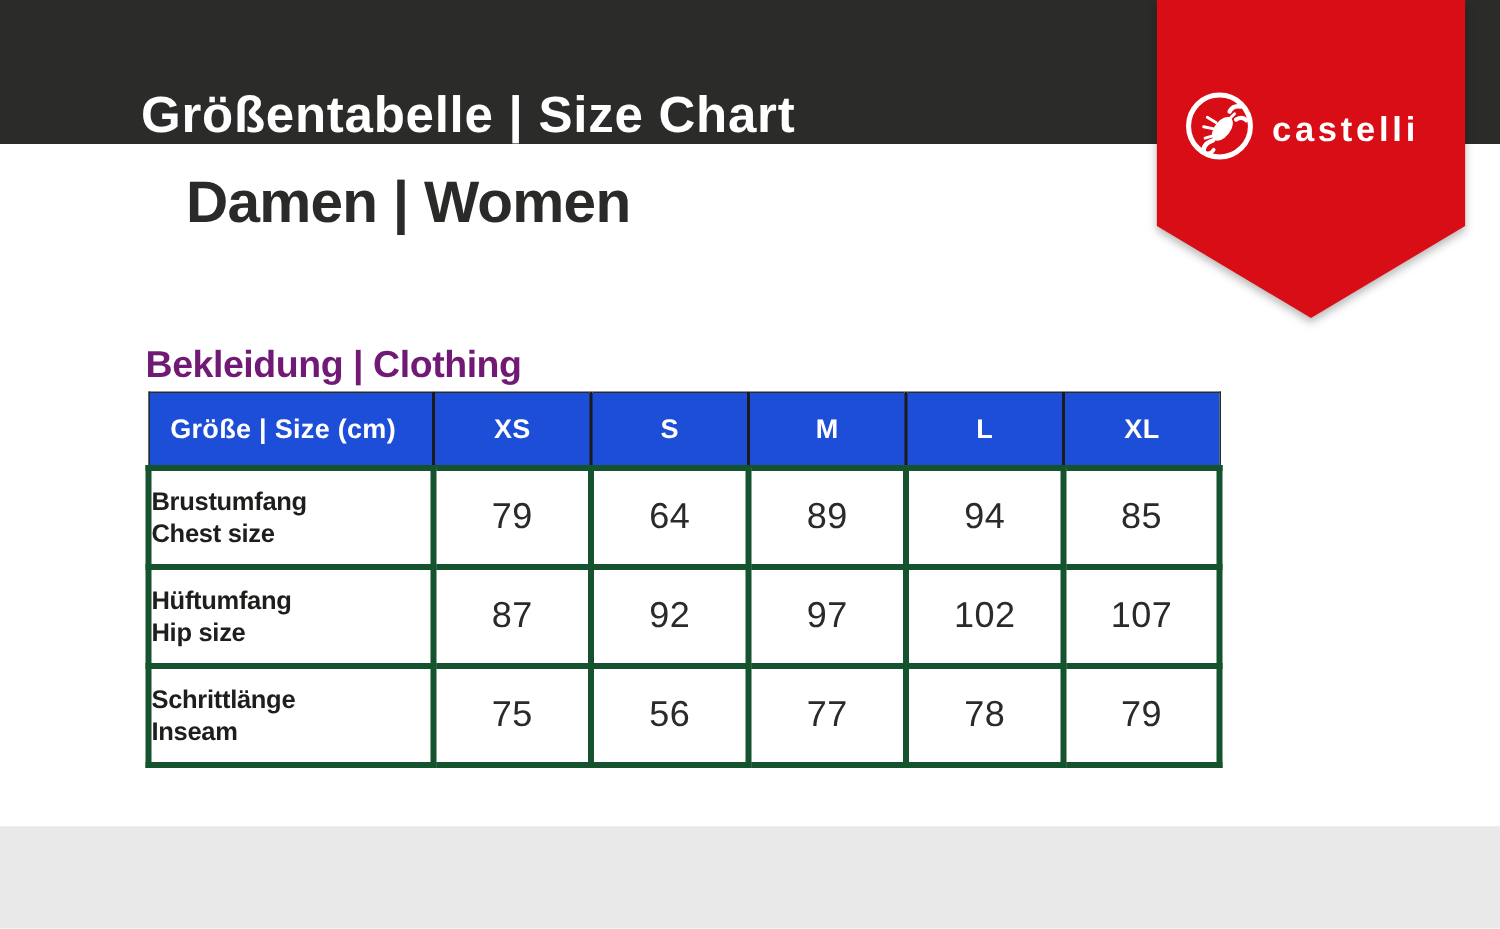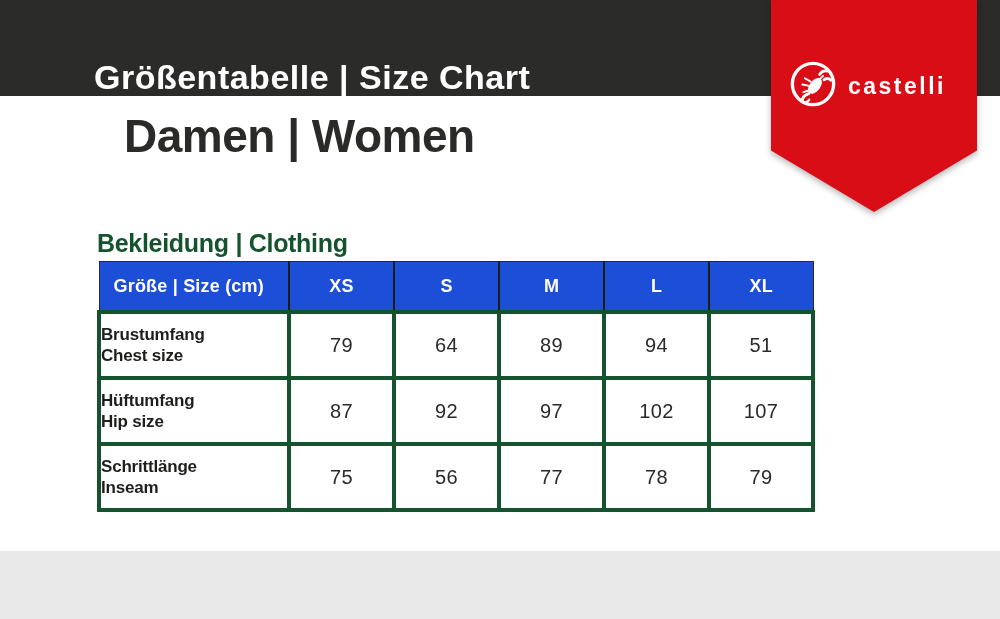--- a/index.html
+++ b/index.html
@@ -10,59 +10,59 @@
   
   .top-bar{position:absolute;left:0;top:0;width:1000px;height:96px;background:#2b2b29;}
   .bottom-bar{position:absolute;left:0;top:593px;width:1000px;height:26px;background:#2b2b29;}
   
   .main-title{
     position:absolute;left:94px;top:58px;height:38px;line-height:38px;
     color:#ffffff;font-size:34px;font-weight:bold;letter-spacing:.5px;white-space:nowrap;z-index:3;
   }
   .subtitle{
     position:absolute;left:124px;top:114px;height:44px;line-height:44px;
-    color:#2a2a28;font-size:46px;font-weight:bold;letter-spacing:-.5px;white-space:nowrap;
+    color:#2a2a28;font-size:39px;font-weight:bold;letter-spacing:-.5px;white-space:nowrap;
   }
   
   .ribbon-wrap{position:absolute;left:771px;top:0;width:206px;height:212px;z-index:4;
     filter:drop-shadow(0 3px 3px rgba(0,0,0,.28));}
   .ribbon{
     width:206px;height:212px;background:#d90d16;
     -webkit-clip-path:polygon(0 0,100% 0,100% 71%,50% 100%,0 71%);
     clip-path:polygon(0 0,100% 0,100% 71%,50% 100%,0 71%);
     position:relative;
   }
   .logo-circle{position:absolute;left:18px;top:60px;width:48px;height:48px;}
   .wordmark{
     position:absolute;left:77px;top:73px;color:#ffffff;font-size:23px;font-weight:bold;
     letter-spacing:2.5px;text-transform:lowercase;white-space:nowrap;
   }
   
   .section-heading{
-    position:absolute;left:97px;top:229px;color:#14532d;font-size:25px;font-weight:bold;
+    position:absolute;left:97px;top:229px;color:#701a75;font-size:25px;font-weight:bold;
     letter-spacing:-.3px;white-space:nowrap;
   }
   
   table.size-table{
     position:absolute;left:97px;top:261px;width:714px;
     border-collapse:collapse;table-layout:fixed;background:#ffffff;
   }
   table.size-table td,table.size-table th{border:4px solid #14532d;padding:0;}
   table.size-table thead th{
     background:#1d4ed8;color:#ffffff;font-size:18px;font-weight:bold;height:48px;
     border-left:2px solid #1b1b19;border-right:2px solid #1b1b19;
     border-top:1px solid #2b2b29;border-bottom:1px solid #2b2b29;
     text-align:center;letter-spacing:.2px;
   }
   table.size-table thead th:first-child{text-align:left;padding-left:14px;border-left:1px solid #2b2b29;}
   table.size-table thead th:last-child{border-right:1px solid #2b2b29;}
   table.size-table tbody td{height:62px;}
   td.row-label{padding-left:14px;}
   .row-label .lbl{display:block;font-size:17px;font-weight:bold;color:#1e1e1c;line-height:21px;letter-spacing:-.2px;}
-  td.num{text-align:center;font-size:20px;font-weight:400;color:#2a2a28;letter-spacing:.3px;}
+  td.num{text-align:center;font-size:24px;font-weight:400;color:#2a2a28;letter-spacing:.3px;}
 </style>
 </head>
 <body>
 
 <div class="page">
 
   <div class="top-bar"></div>
   <div class="bottom-bar"></div>
 
   <div class="main-title">Größentabelle | Size Chart</div>
@@ -112,21 +112,21 @@
     <tbody>
       <tr>
         <td class="row-label">
           <span class="lbl">Brustumfang</span>
           <span class="lbl">Chest size</span>
         </td>
         <td class="num">79</td>
         <td class="num">64</td>
         <td class="num">89</td>
         <td class="num">94</td>
-        <td class="num">51</td>
+        <td class="num">85</td>
       </tr>
       <tr>
         <td class="row-label">
           <span class="lbl">Hüftumfang</span>
           <span class="lbl">Hip size</span>
         </td>
         <td class="num">87</td>
         <td class="num">92</td>
         <td class="num">97</td>
         <td class="num">102</td>

